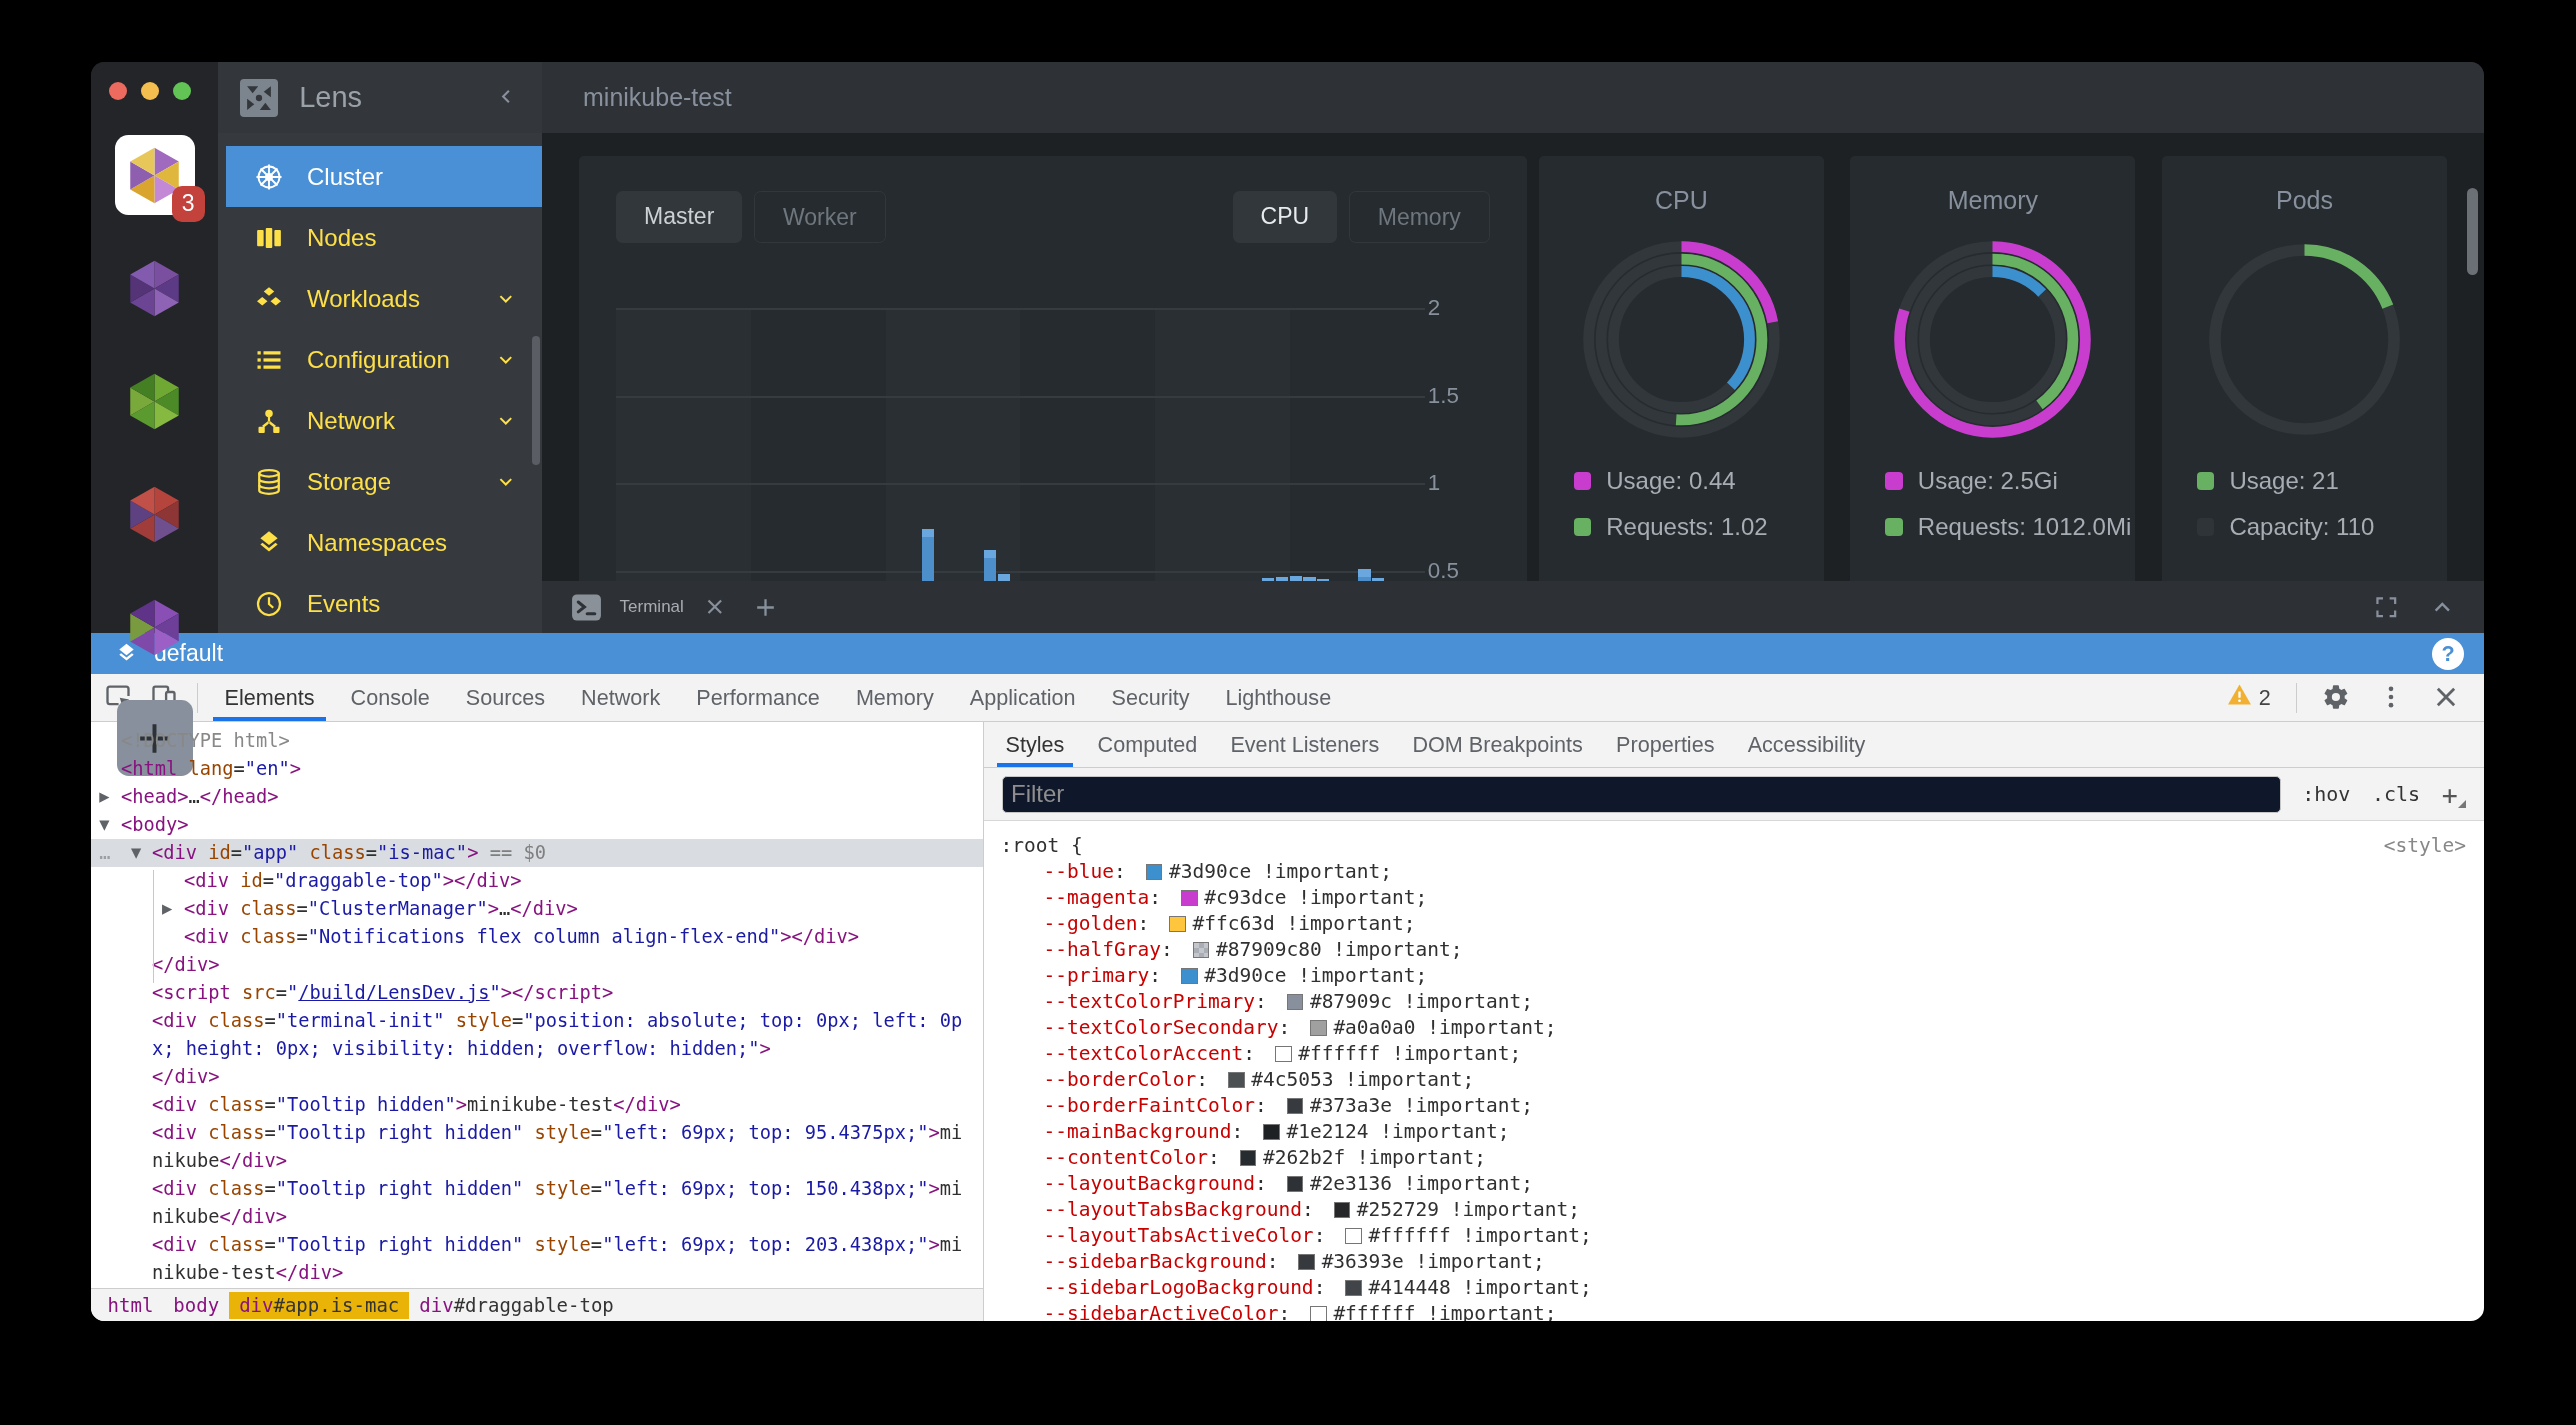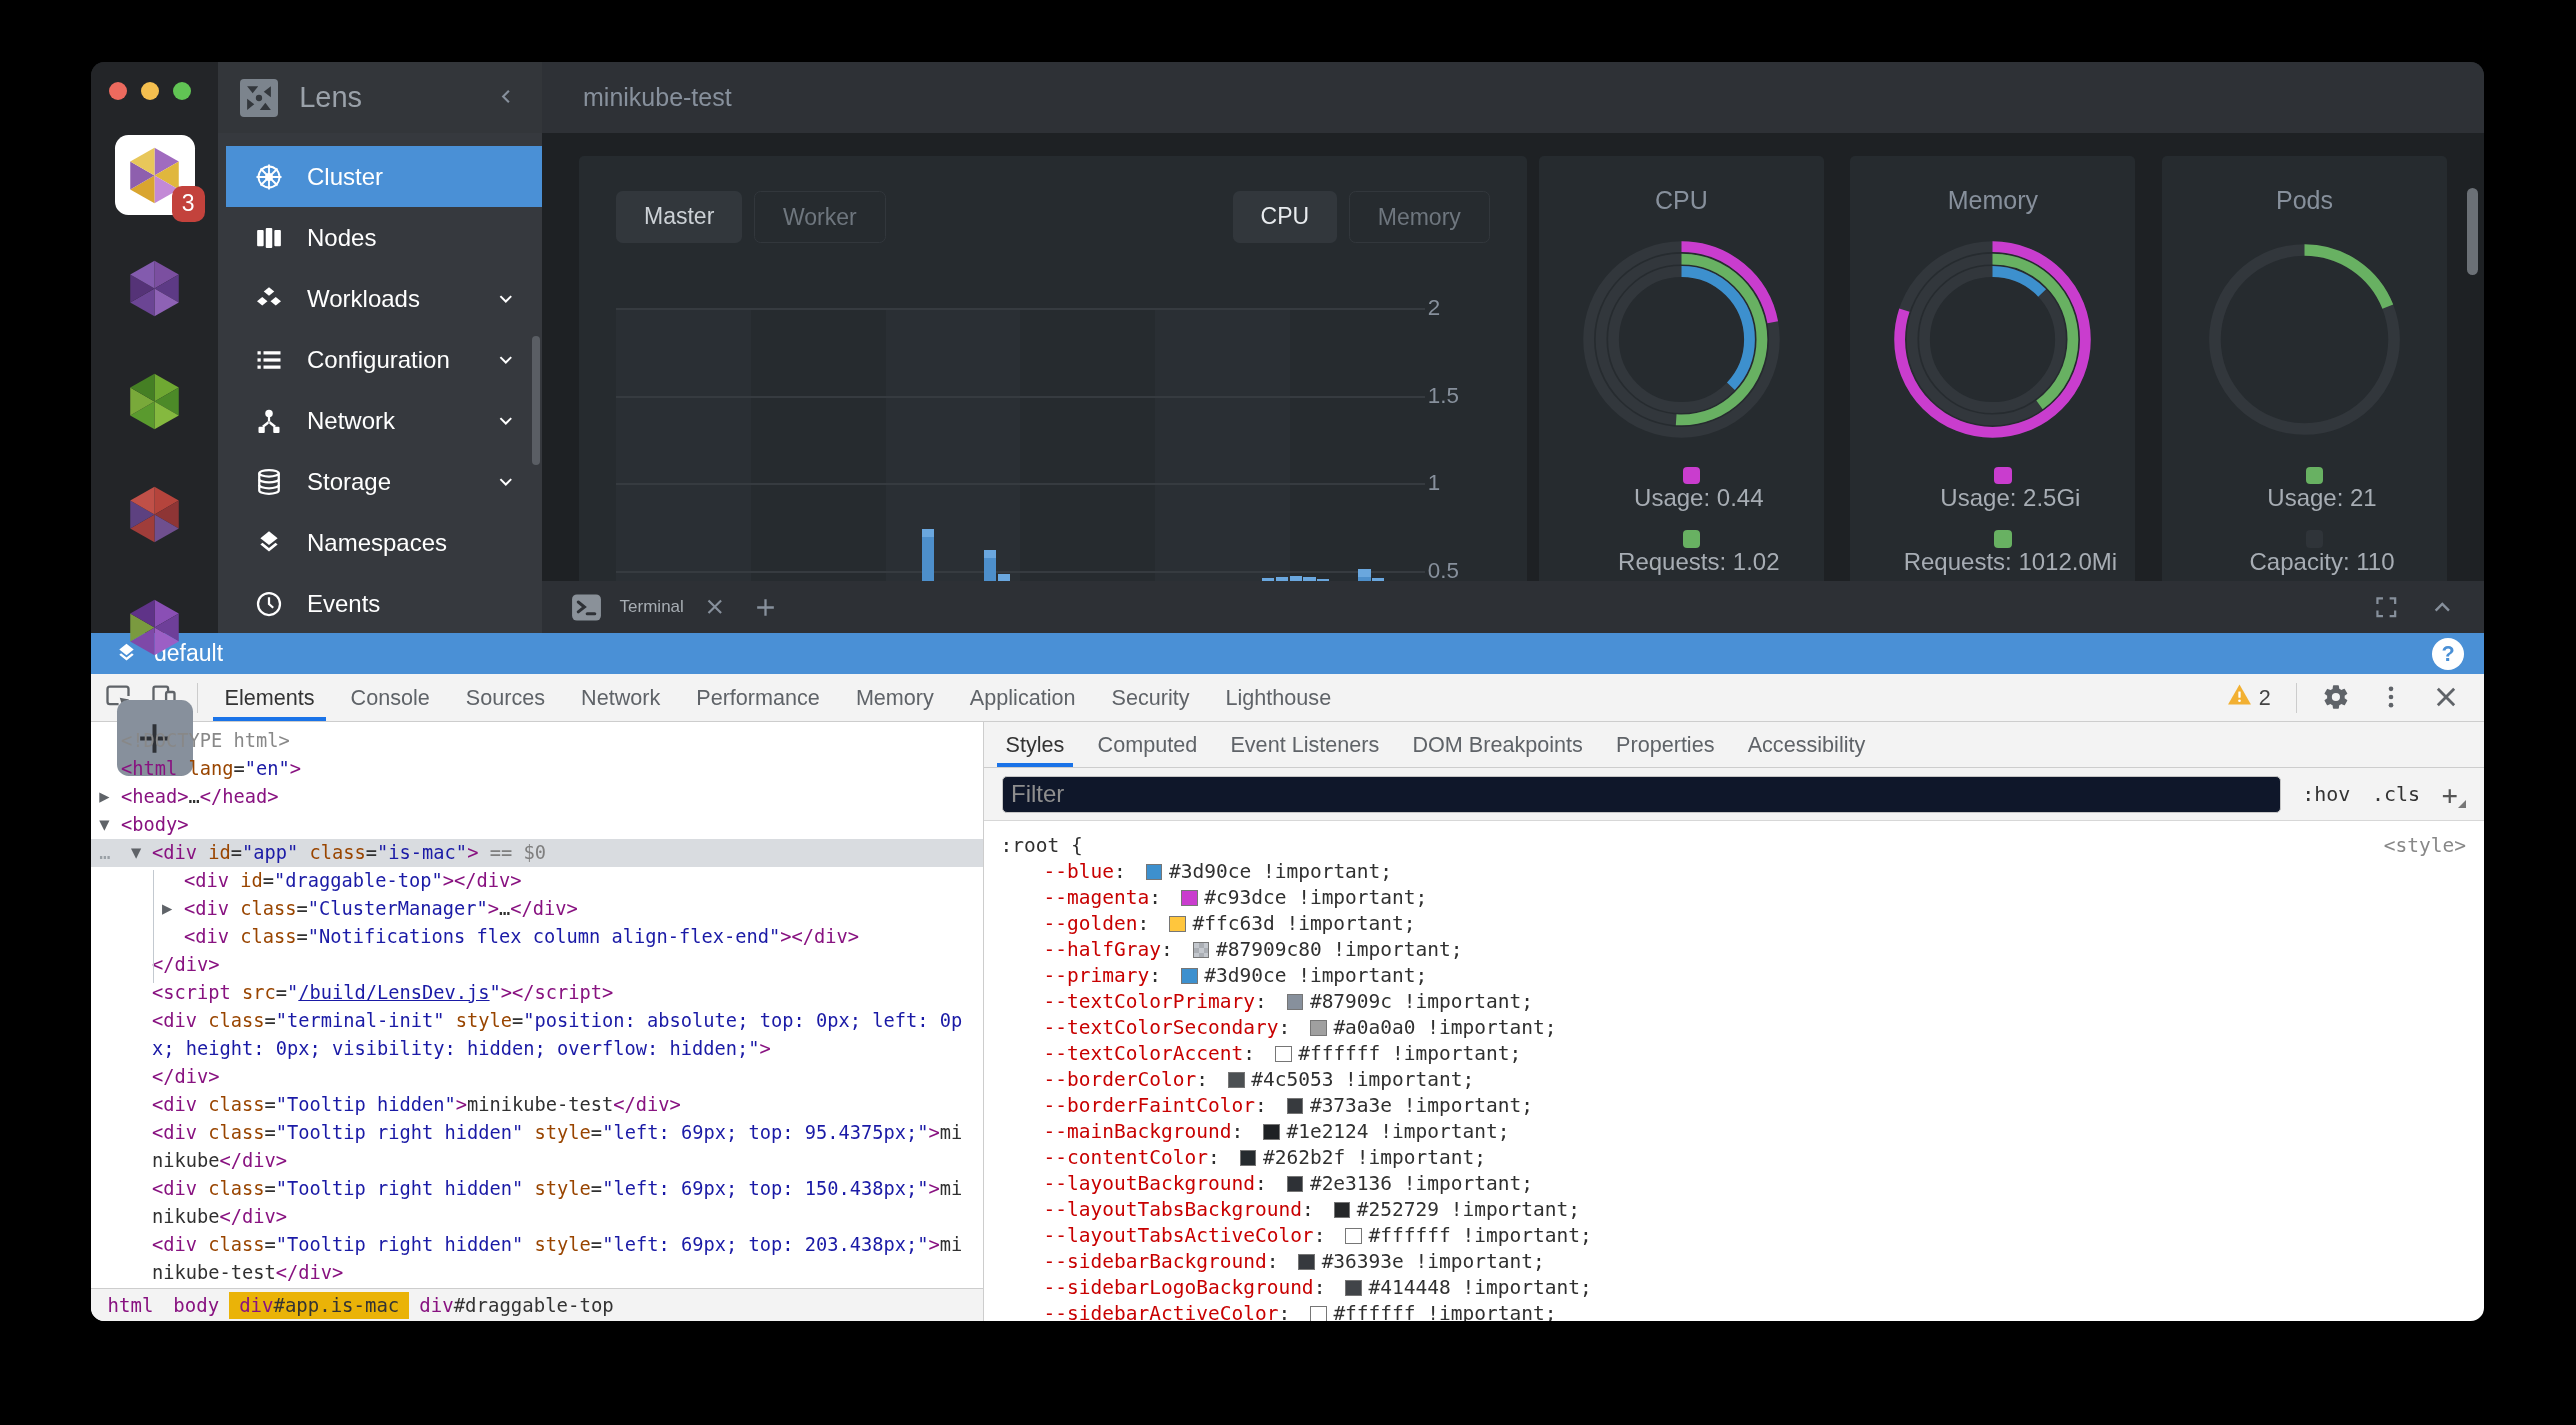--- a/index.html
+++ b/index.html
@@ -27,21 +27,21 @@
 
   
   .sidebar { width:324px; background:#36393e; position:relative; flex:0 0 auto; display:flex; flex-direction:column; }
   .sidebar-header { height:71px; display:flex; align-items:center; padding:0 21.6px; background:#33363a; flex:0 0 auto; }
   .sidebar-logo { width:38px; height:38px; flex:0 0 auto; }
   .sidebar-logo svg { width:38px; height:38px; }
   .sidebar-title { font-size:29px; color:#9aa1a9; margin-left:21.6px; flex:1; }
   .sidebar-collapse { color:#87909c; width:25px; }
   .sidebar-collapse svg { width:23px; height:23px; }
   .sidebar-items { padding-top:13.3px;padding-left:8px; }
-  .side-item { height:61px; display:flex; align-items:center; padding:0 25px 0 28px; color:#ffffff; }
+  .side-item { height:61px; display:flex; align-items:center; padding:0 25px 0 28px; color:#fde047; }
   .side-item.active { background:#4a90d6; color:#fff; }
   .side-item .s-ico { width:30px; height:30px; flex:0 0 auto; }
   .side-item .s-ico svg { width:30px; height:30px; }
   .side-item .s-label { font-size:24px; margin-left:23px; flex:1; }
   .side-item .s-chev { width:21.6px; height:21.6px; }
   .side-item .s-chev svg { width:21.6px; height:21.6px; }
   .sidebar-scroll { position:absolute; right:2.5px; top:274px; width:7.5px; height:129px; background:#5a5e64; border-radius:4.1px; }
 
   
   .main { flex:1; display:flex; flex-direction:column; min-width:0; }
@@ -64,21 +64,21 @@
   .band { position:absolute; top:0; bottom:-50px; }
   .gridline { position:absolute; left:0; right:0; height:1.7px; background:#363b40; }
   .tick { position:absolute; right:-53px; width:50px; color:#87909c; font-size:22.4px; transform:translateY(-50%); }
   .bar { position:absolute; width:12.4px; background:#4d8fcb; }
   .bar::before { content:""; position:absolute; top:0; left:0; right:0; height:7.5px; background:#6aa7de; }
 
   .metric-panel { width:285px; flex:0 0 auto; padding-top:30px; }
   .metric-title { text-align:center; color:#87909c; font-size:25px; }
   .donut { display:block; margin:25px auto 0 auto; }
   .legend { margin:28px 0 0 35px; }
-  .legend-row { display:flex; align-items:center; margin-bottom:18px;flex-direction:column; }
+  .legend-row { display:flex; align-items:center; margin-bottom:18px; }
   .legend-swatch { width:17.4px; height:17.4px; border-radius:4.1px; margin-right:15px; flex:0 0 auto; }
   .legend-label { color:#a7adb4; font-size:24px; white-space:nowrap; }
 
   
   .dock { height:52px; background:#2d3035; display:flex; align-items:center; padding:0 28px; flex:0 0 auto; }
   .dock-term-icon { width:33px; height:33px; color:#8a9199; }
   .dock-term-icon svg { width:33px; height:33px; }
   .dock-label { color:#a7adb3; font-size:17px; margin-left:16.6px; }
   .dock-x { color:#87909c; margin-left:20px; width:21.6px; height:21.6px; }
   .dock-x svg { width:21.6px; height:21.6px; }

